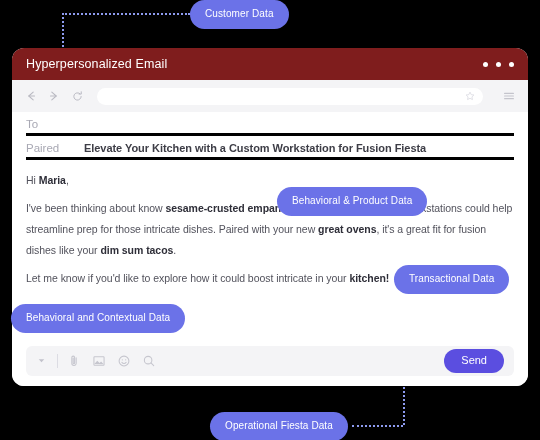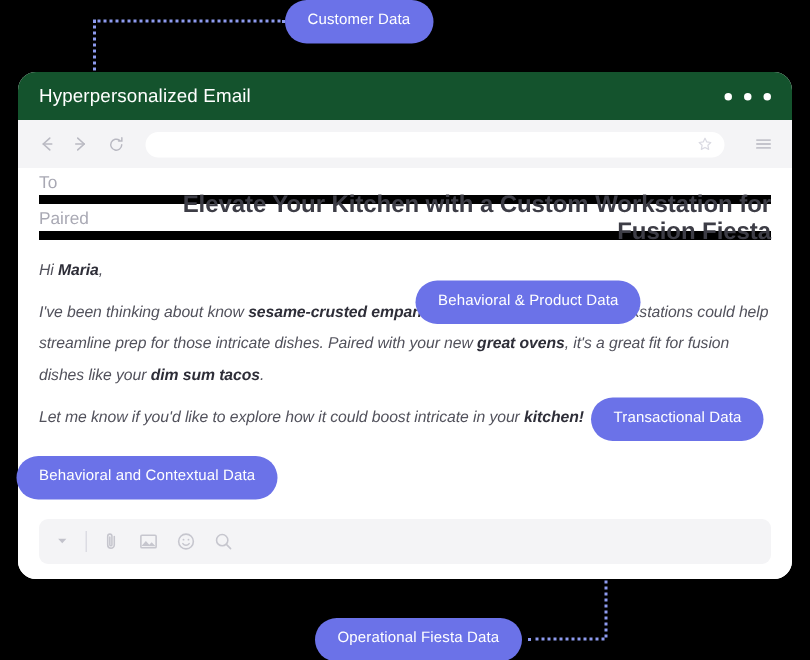--- a/index.html
+++ b/index.html
@@ -52,21 +52,21 @@
     border-radius: 12px;
     overflow: hidden;
     z-index: 10;
     display: flex;
     flex-direction: column;
   }
 
   
   .titlebar {
     height: 32px;
-    background: #14532d;
+    background: #7f1d1d;
     display: flex;
     align-items: center;
     padding: 0 14px;
     flex: 0 0 auto;
   }
   .titlebar-text {
     color: #ffffff;
     font-size: 12.5px;
     font-weight: 400;
     letter-spacing: 0.1px;
@@ -126,42 +126,40 @@
     background: #ffffff;
     padding: 0 14px;
     display: flex;
     flex-direction: column;
     position: relative;
   }
   .field-row {
     display: flex;
     align-items: center;
     height: 24px;
-    border-bottom: 6px solid #000000;
+    border-bottom: 3px solid #000000;
     flex: 0 0 auto;
     padding-top: 2px;
   }
   .field-label {
     color: #a9a9b4;
     font-size: 11.5px;
     width: 58px;
     flex: 0 0 auto;
   }
   .field-value {
     color: #3d3d46;
-    font-size: 16px;
+    font-size: 11px;
     font-weight: 700;
     letter-spacing: -0.05px;
-    text-align: right;
   }
 
   .body-text {
     padding-top: 10px;
     flex: 1 1 auto;
-    font-style: italic;
   }
   .para {
     font-size: 10.5px;
     color: #52525c;
     line-height: 21px;
     margin: 0 0 7px 0;
     letter-spacing: -0.05px;
   }
   .para b { color: #2e2e38; font-weight: 700; }
 
@@ -334,16 +332,17 @@
           <circle cx="9.9" cy="6.6" r="0.7" fill="currentColor" stroke="none"></circle>
           <path d="M5.6 9.6 a3 3 0 0 0 4.8 0" stroke-linecap="round"></path>
         </svg>
       </span>
       <span class="tool-ico">
         <svg viewBox="0 0 16 16" width="14" height="14" fill="none" stroke="currentColor" stroke-width="1.2" stroke-linecap="round">
           <circle cx="7" cy="7" r="4.3"></circle>
             <path d="M10.2 10.2 L13.4 13.4"></path>
         </svg>
       </span>
+      <button class="send-btn">Send</button>
     </div>
 
   </div>
 </div>
 
 </body></html>

